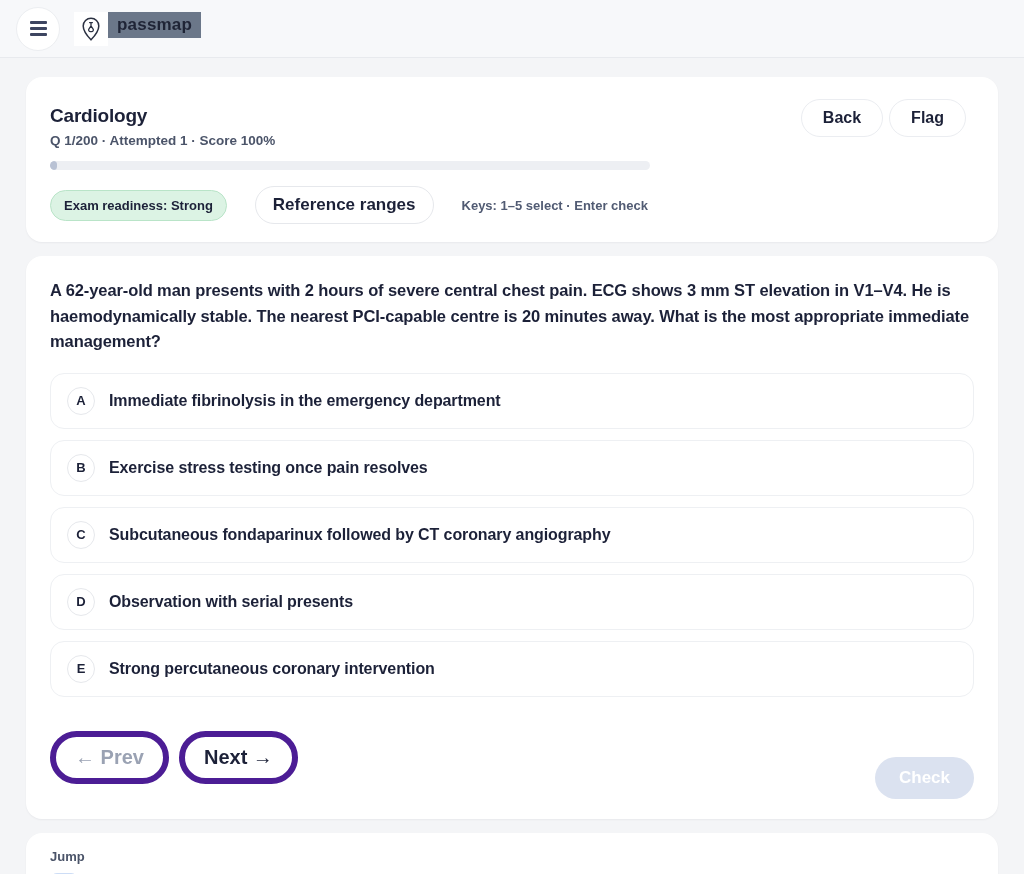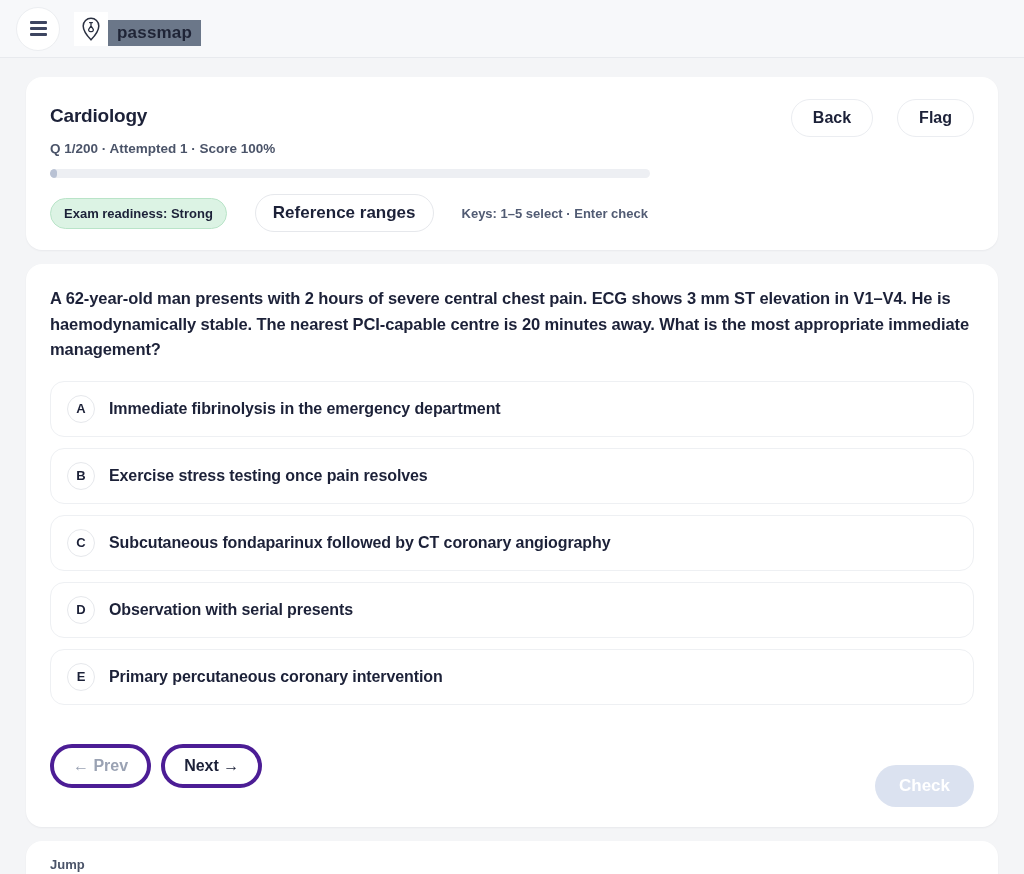--- a/index.html
+++ b/index.html
@@ -28,21 +28,21 @@
     background: #ffffff;
     border: 1px solid #eceef1;
     display: flex; align-items: center; justify-content: center;
     flex-direction: column; gap: 3px;
     cursor: pointer;
   }
   .menu-btn i {
     display: block; width: 17px; height: 3px;
     background: #3d4560; border-radius: 1px;
   }
-  .brand { display: flex; align-items: flex-end; }
+  .brand { display: flex; align-items: flex-start; }
   .brand-mark {
     width: 34px; height: 34px;
     background: #ffffff;
     display: flex; align-items: center; justify-content: center;
   }
   .brand-name {
     background: #6b7789;
     color: #1f2436;
     font-size: 17px;
     font-weight: bold;
@@ -55,21 +55,21 @@
   .card {
     background: #ffffff;
     border-radius: 16px;
     margin: 0 26px;
     box-shadow: 0 1px 2px rgba(22,28,45,.05);
   }
 
   
   .header-card { margin-top: 19px; padding: 20px 24px 18px; position: relative; }
   .subject-title { font-size: 19px; font-weight: bold; letter-spacing: -.2px; margin-top: 8px; }
-  .meta-line { font-size: 13.5px; font-weight: bold; color: #4b5469; margin-top: 14px; }
+  .meta-line { font-size: 13.5px; font-weight: bold; color: #4b5469; margin-top: 6px; }
 
   .progress-track {
     margin-top: 13px;
     height: 9px;
     background: #edeff3;
     border-radius: 99px;
     width: 600px;
     overflow: hidden;
   }
   .progress-fill {
@@ -93,21 +93,21 @@
     background: #ffffff;
     border: 1px solid #e6e8ec;
     border-radius: 99px;
     font-size: 17px; font-weight: bold;
     color: #1c2138;
     padding: 8px 17px;
     cursor: pointer;
   }
   .keyhint { font-size: 13px; font-weight: bold; color: #515b73; }
 
-  .header-actions { position: absolute; right: 24px; top: 22px; display: flex; gap: 24px; }
+  .header-actions { position: absolute; right: 32px; top: 22px; display: flex; gap: 6px; }
   .pill-btn {
     background: #ffffff;
     border: 1px solid #ebedf1;
     border-radius: 99px;
     font-size: 16px; font-weight: bold;
     color: #1c2138;
     padding: 9px 21px;
     cursor: pointer;
   }
 
@@ -133,23 +133,23 @@
     border-radius: 50%;
     display: flex; align-items: center; justify-content: center;
     font-size: 13px; font-weight: bold;
     color: #1c2138;
   }
   .opt-text { font-size: 16px; font-weight: bold; color: #1c2138; letter-spacing: -.1px; }
 
   .nav-row { display: flex; align-items: center; margin-top: 20px; }
   .nav-btn {
     background: #ffffff;
-    border: 4px solid #4c1d95;
-    border-radius: 99px;
-    font-size: 16px; font-weight: bold;
+    border: 6px solid #4c1d95;
+    border-radius: 99px;
+    font-size: 20px; font-weight: bold;
     padding: 9px 19px;
     cursor: pointer;
     color: #1c2138;
   }
   .nav-btn.disabled { color: #9aa2b3; cursor: default; }
   .nav-btn + .nav-btn { margin-left: 10px; }
   .check-btn {
     margin-left: auto;
     background: #dbe2f0;
     border: none;
@@ -233,21 +233,21 @@
       <div class="option">
         <span class="opt-letter">C</span>
         <span class="opt-text">Subcutaneous fondaparinux followed by CT coronary angiography</span>
       </div>
       <div class="option">
         <span class="opt-letter">D</span>
         <span class="opt-text">Observation with serial presents</span>
       </div>
       <div class="option">
         <span class="opt-letter">E</span>
-        <span class="opt-text">Primary percutaneous coronary intervention</span>
+        <span class="opt-text">Strong percutaneous coronary intervention</span>
       </div>
     </div>
 
   <div class="nav-row">
     <button class="nav-btn disabled">← Prev</button>
     <button class="nav-btn">Next →</button>
     <button class="check-btn">Check</button>
   </div>
 </div>
 

